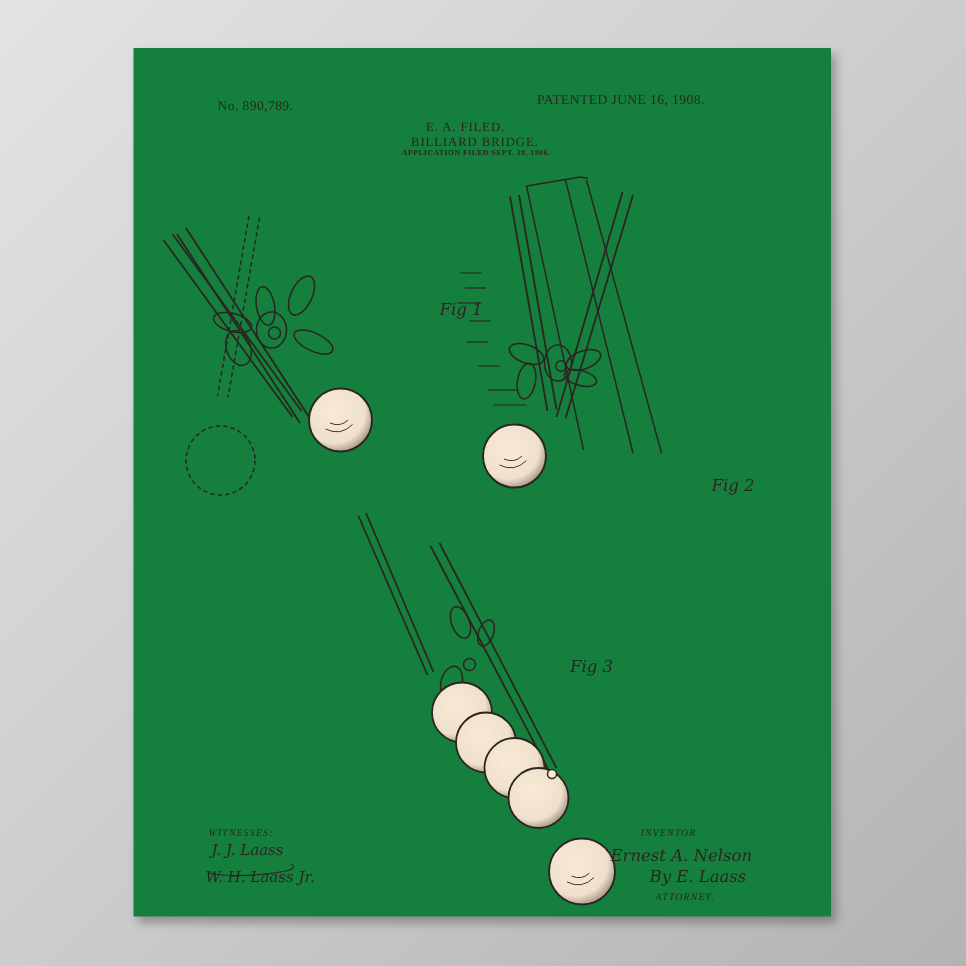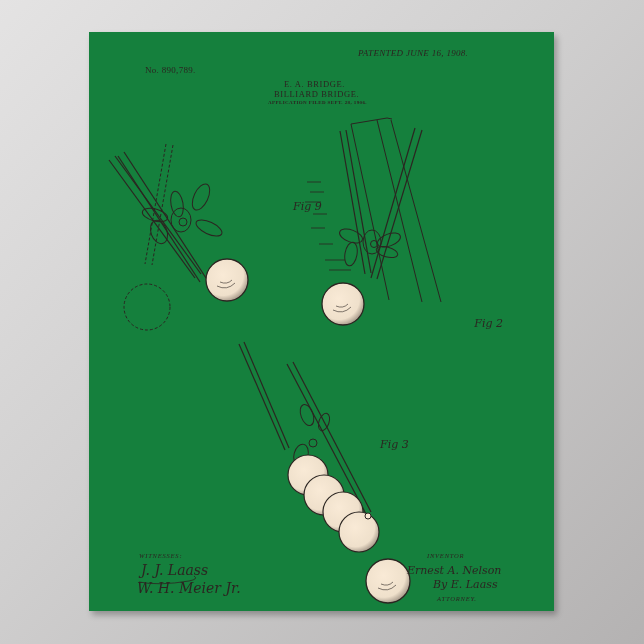--- a/index.html
+++ b/index.html
@@ -11,32 +11,32 @@
   .poster {
     position: absolute; left: 89px; top: 32px; width: 465px; height: 579px;
     background: #15803d;
     box-shadow: 3px 4px 6px rgba(0,0,0,0.28);
   }
   .txt { position: absolute; color: #2b2521; white-space: nowrap; }
   .hdr { font-family: "Liberation Serif", serif; font-size: 9px; letter-spacing: 0.3px; }
   .title1 { font-size: 8.5px; letter-spacing: 0.6px; }
   .small { font-size: 5px; letter-spacing: 0.4px; font-weight: bold; }
   .ital { font-style: italic; font-size: 7px; letter-spacing: 0.8px; }
-  .sig { font-style: italic; font-family: "DejaVu Serif", serif; font-size: 14px; }
+  .sig { font-style: italic; font-family: "DejaVu Serif", serif; font-size: 10px; }
   .fig { font-style: italic; font-family: "DejaVu Serif", serif; font-size: 11px; }
   svg.drawing { position: absolute; left: 0; top: 0; }
 </style>
 </head>
 <body>
 
 <div class="poster">
 
   <div class="txt hdr" style="left:56px; top:33px;">No. 890,789.</div>
-  <div class="txt hdr" style="left:269px; top:16px;font-style:italic;">PATENTED JUNE 16, 1908.</div>
-  <div class="txt title1" style="left:195px; top:47px;">E. A. BRIDGE.</div>
+  <div class="txt hdr" style="left:269px; top:29px;">PATENTED JUNE 16, 1908.</div>
+  <div class="txt title1" style="left:195px; top:47px;">E. A. FILED.</div>
   <div class="txt title1" style="left:185px; top:57px;">BILLIARD BRIDGE.</div>
   <div class="txt small" style="left:179px; top:68px;">APPLICATION FILED SEPT. 28, 1906.</div>
 
   <svg class="drawing" width="465" height="579" viewBox="0 0 465 579">
     <defs>
       <radialGradient id="ballg" cx="0.4" cy="0.38" r="0.7">
         <stop offset="0" stop-color="#f9ead6"></stop>
         <stop offset="0.7" stop-color="#efe0cb"></stop>
         <stop offset="1" stop-color="#8d8073"></stop>
       </radialGradient>
@@ -126,25 +126,25 @@
         <circle cx="279" cy="484" r="3" fill="#f9ead6"></circle>
         <circle cx="299" cy="549" r="22" fill="url(#ballg)" stroke-width="1.3"></circle>
         <path d="M289 556 q10 5 18 -3" stroke-width="0.6"></path>
         <path d="M292 552 q7 3 12 -2" stroke-width="0.6"></path>
       </g>
 
       <path d="M50 550 q20 4 50 -1 q10 -2 5 -5" stroke-width="0.8"></path>
     </g>
   </svg>
 
-  <div class="txt fig" style="left:204px; top:168px;">Fig 9</div>
+  <div class="txt fig" style="left:204px; top:168px;">Fig 1</div>
   <div class="txt fig" style="left:414px; top:285px; transform:translateX(-100%);">Fig 2</div>
   <div class="txt fig" style="left:291px; top:406px;">Fig 3</div>
 
   <div class="txt ital" style="left:50px; top:520px; font-size:6.5px;">WITNESSES:</div>
   <div class="txt sig" style="left:52px; top:530px;">J. J. Laass</div>
-  <div class="txt sig" style="left:48px; top:548px;">W. H. Meier Jr.</div>
+  <div class="txt sig" style="left:48px; top:548px;">W. H. Laass Jr.</div>
 
   <div class="txt ital" style="left:338px; top:520px; font-size:6.5px;">INVENTOR</div>
   <div class="txt sig" style="left:318px; top:532px; font-size:11px;">Ernest A. Nelson</div>
   <div class="txt sig" style="left:344px; top:546px; font-size:11px;">By E. Laass</div>
   <div class="txt ital" style="left:348px; top:563px; font-size:6.5px;">ATTORNEY.</div>
 </div>
 
 </body></html>

